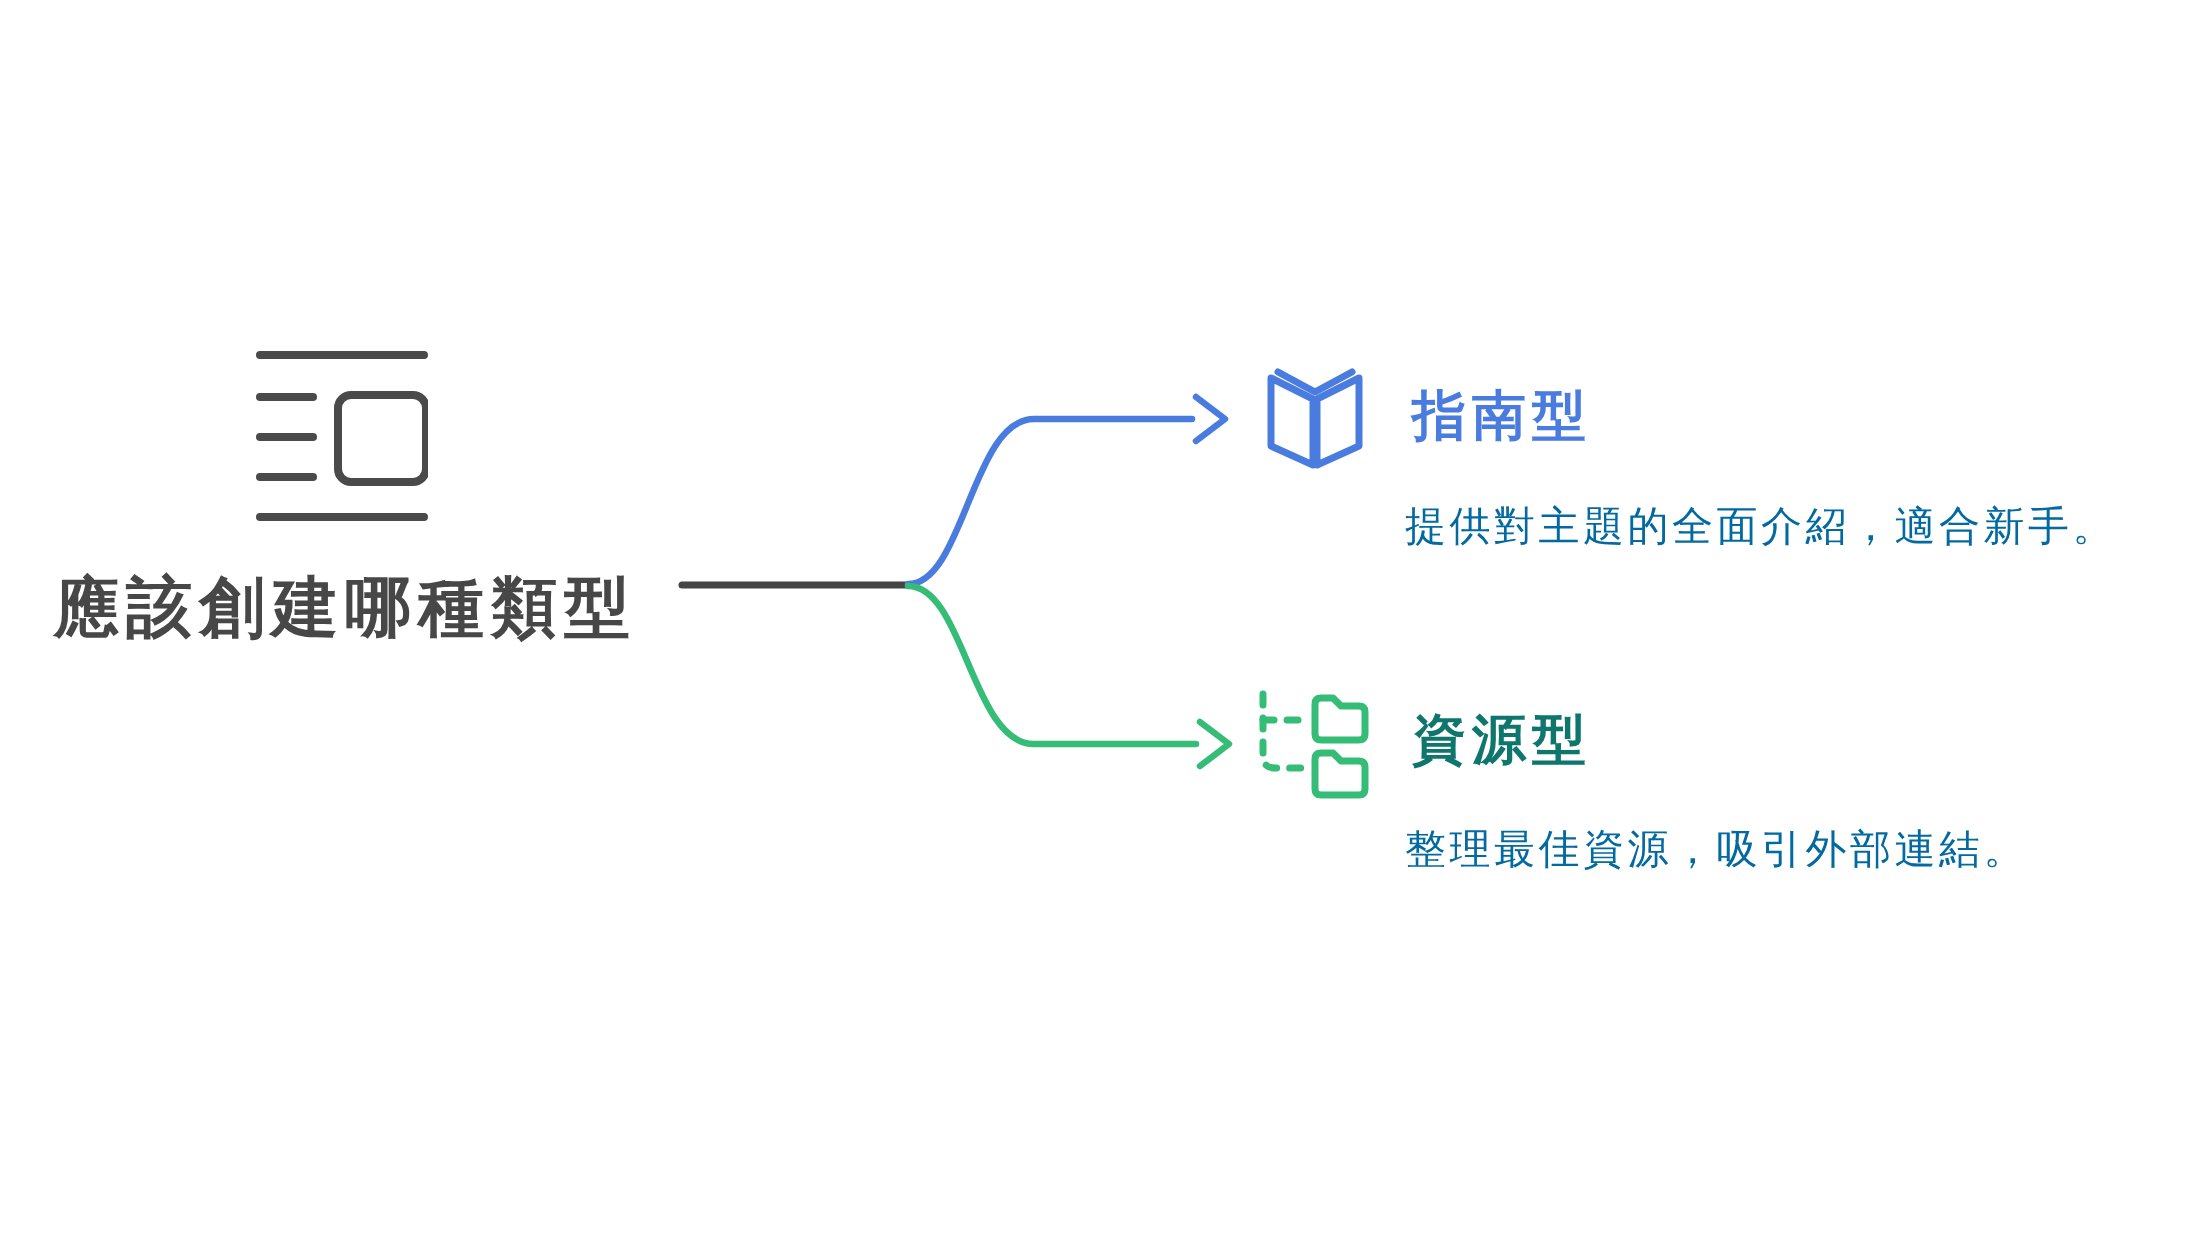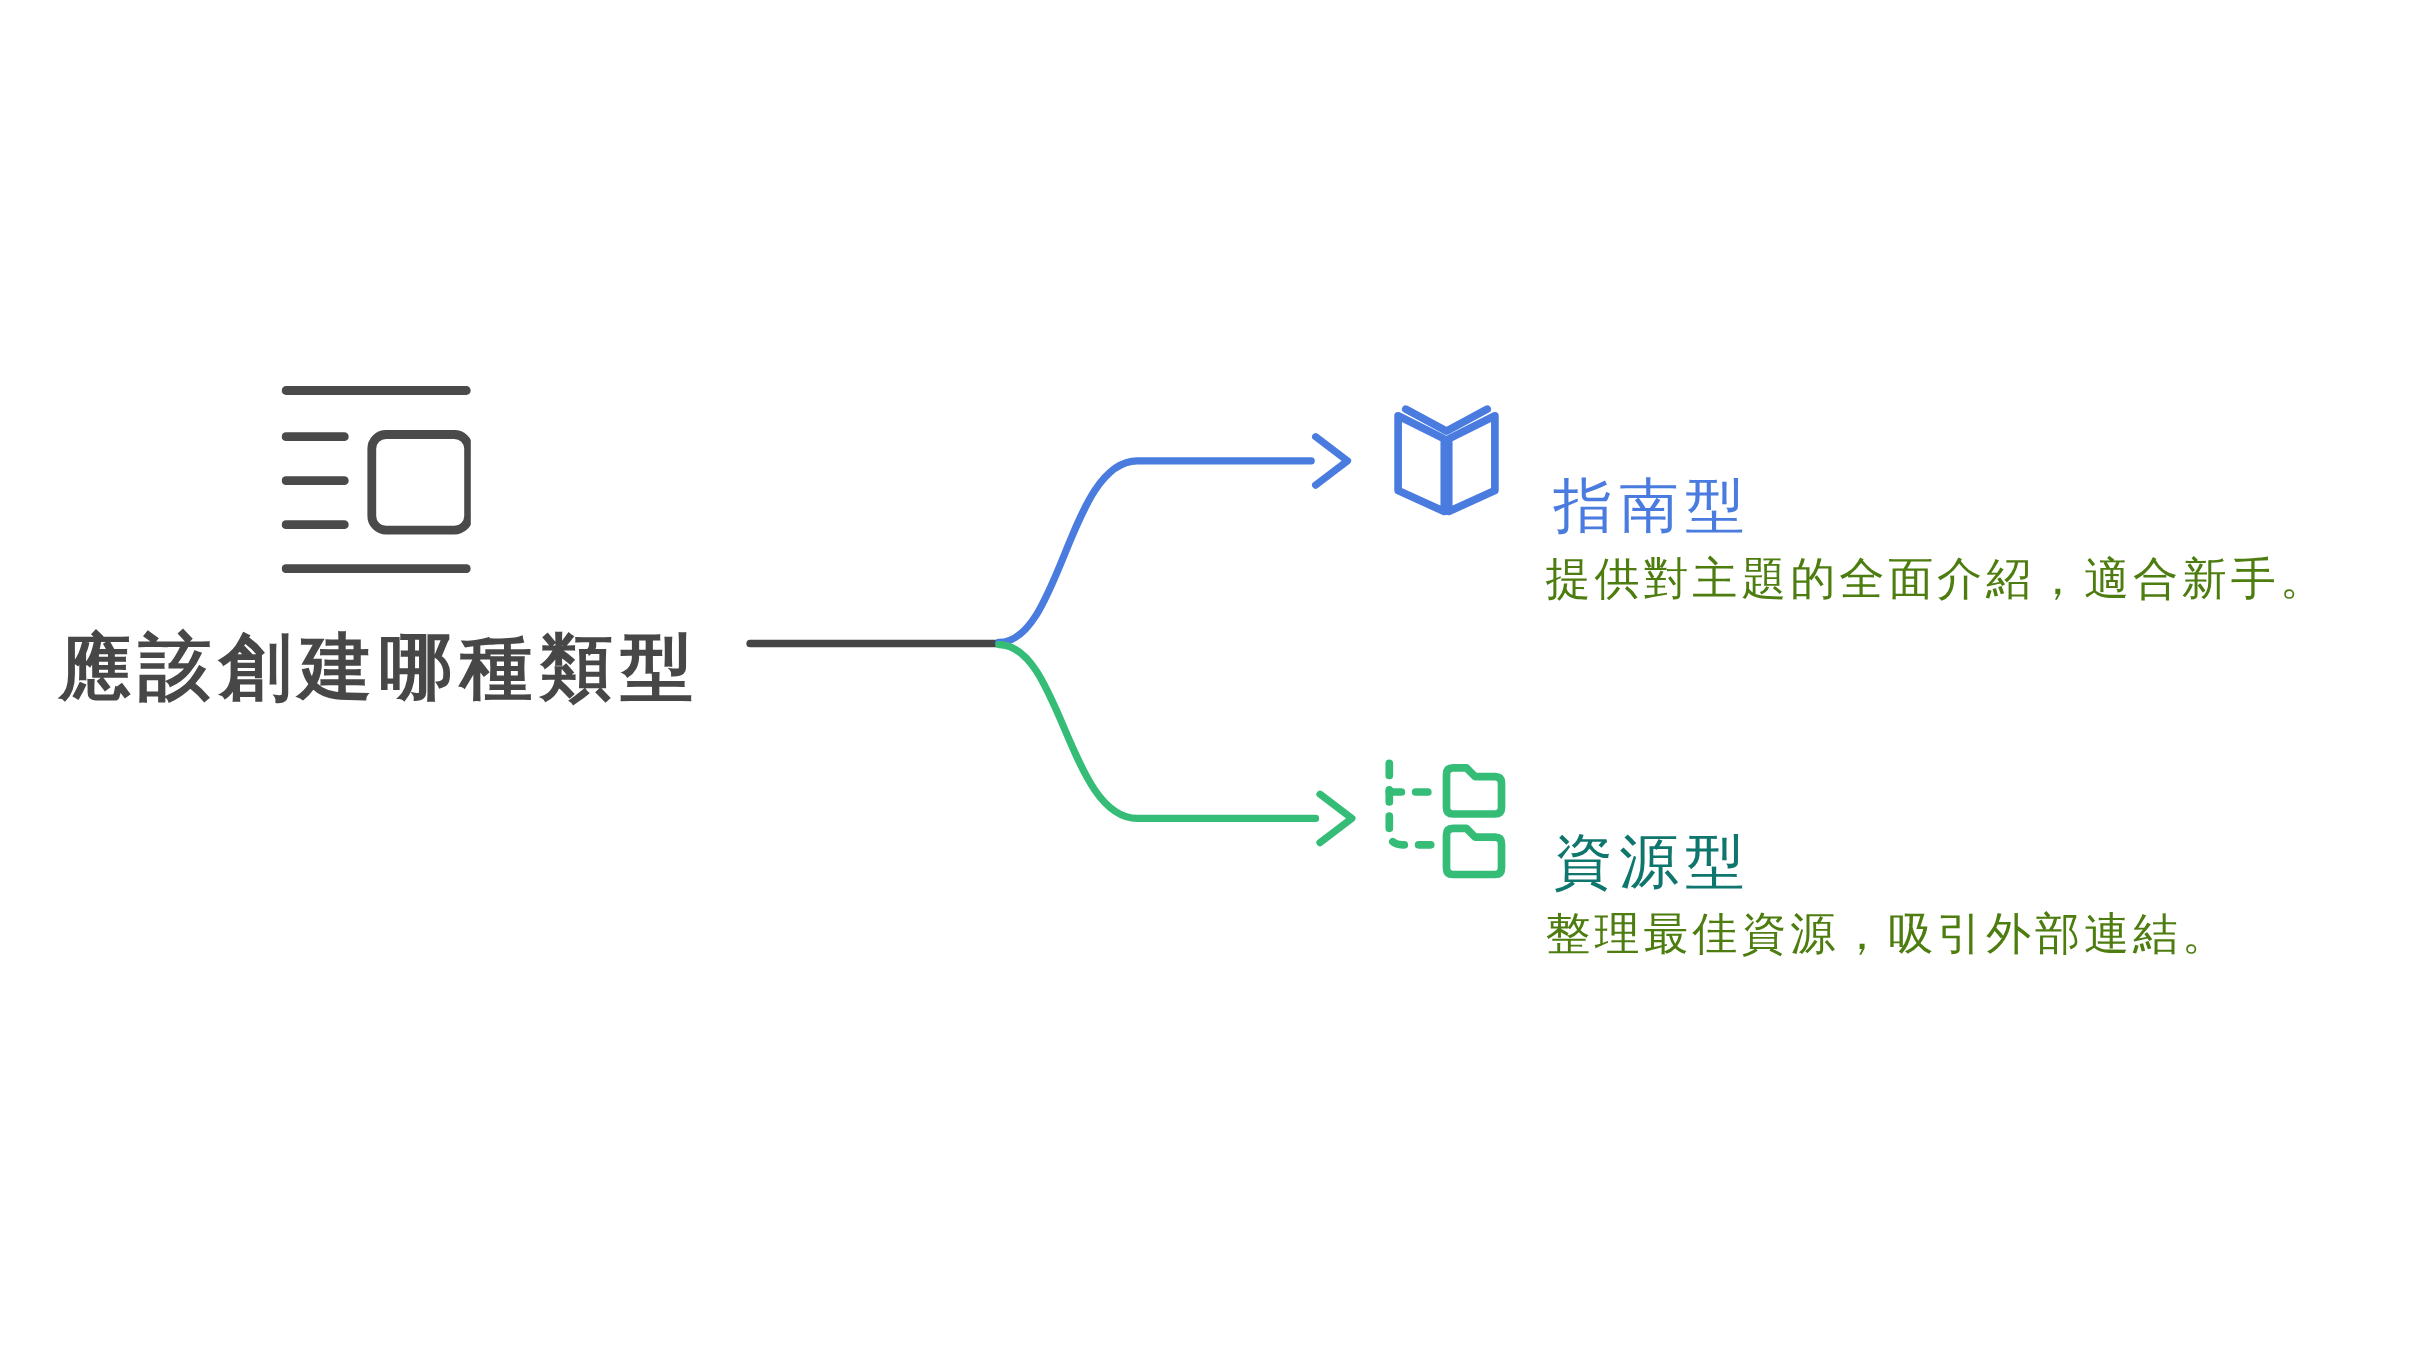--- a/index.html
+++ b/index.html
@@ -21,35 +21,34 @@
     font-weight: 700;
     line-height: 83px;
     letter-spacing: 7px;
     color: #474747;
     font-family: Liberation Serif, serif;
   }
 
   
   .branch-label {
     font-size: 54px;
-    font-weight: 400;
+    font-weight: 700;
     letter-spacing: 6px;
     line-height: 58px;
     white-space: nowrap;
-    margin-top: 45px;
   }
   .branch-label.guide    { left: 1412px; top: 386px; color: #4a7ce0; }
   .branch-label.resource { left: 1412px; top: 710px; color: #0f766e; }
 
   .branch-desc {
     font-size: 41px;
     font-weight: 400;
     letter-spacing: 3.5px;
     line-height: 46px;
-    color: #4d7c0f;
+    color: #0369a1;
     white-space: nowrap;
   }
   .branch-desc.guide    { left: 1405px; top: 503px; }
   .branch-desc.resource { left: 1405px; top: 826px; }
 
   svg { display: block; }
   .connector-layer { left: 0; top: 0; pointer-events: none; }
 </style>
 </head>
 <body>

